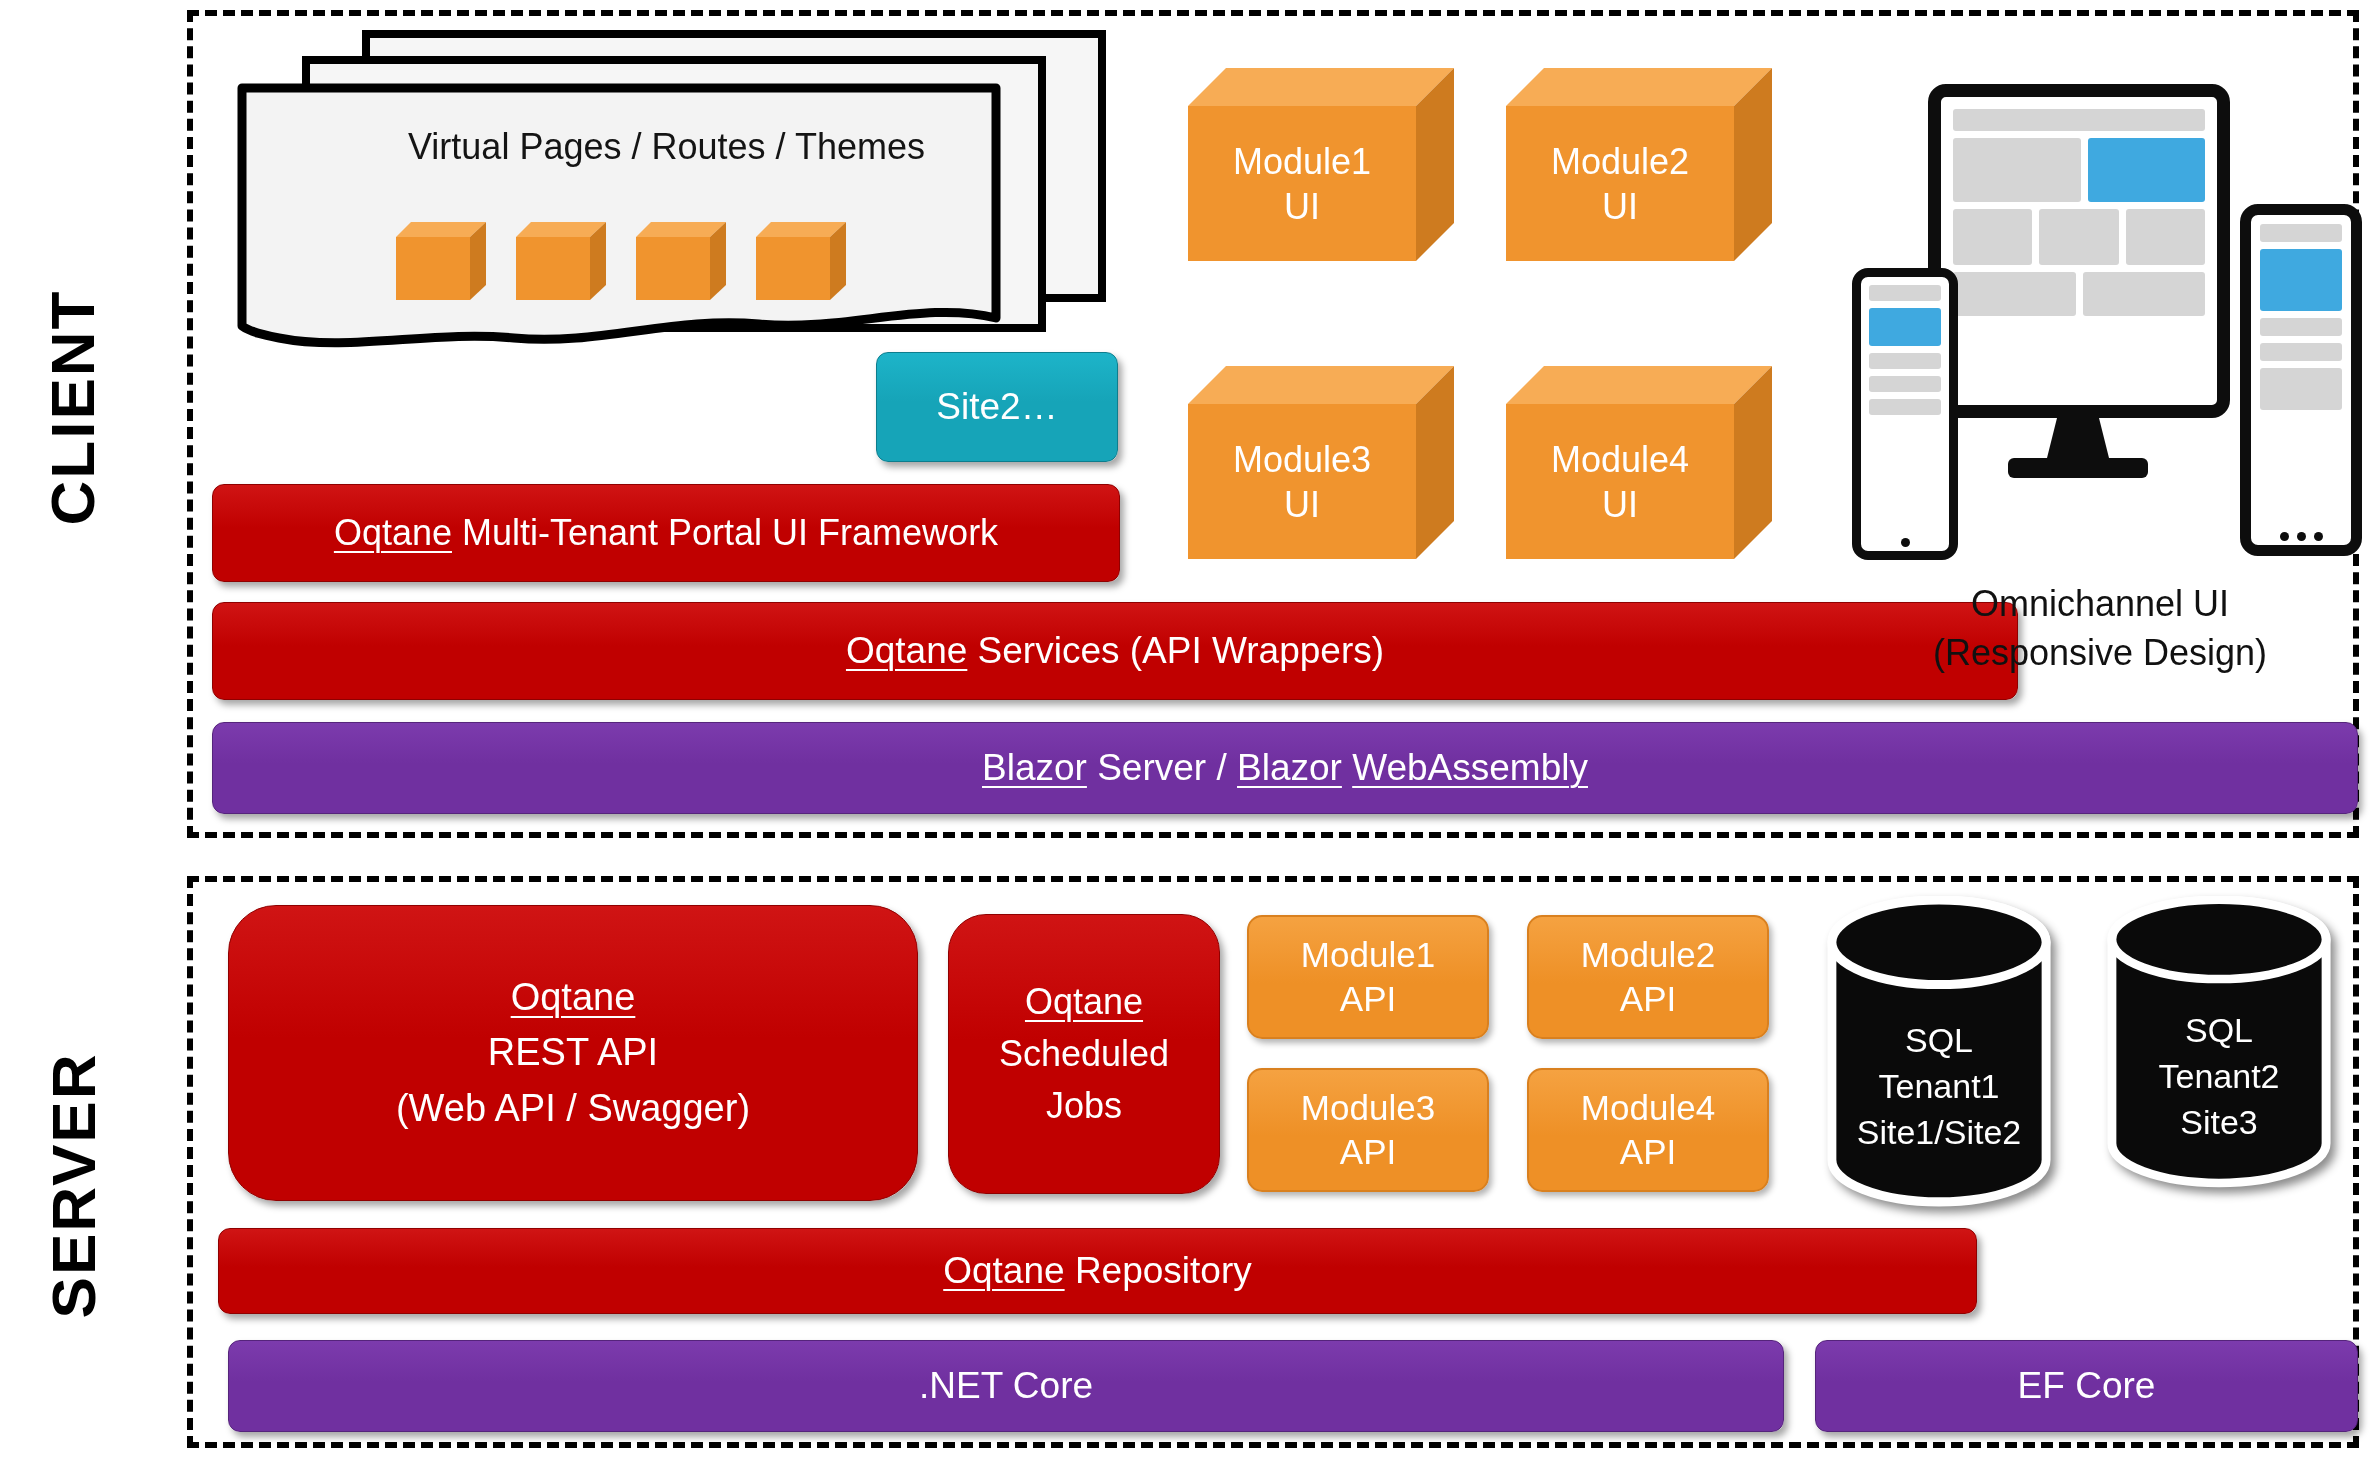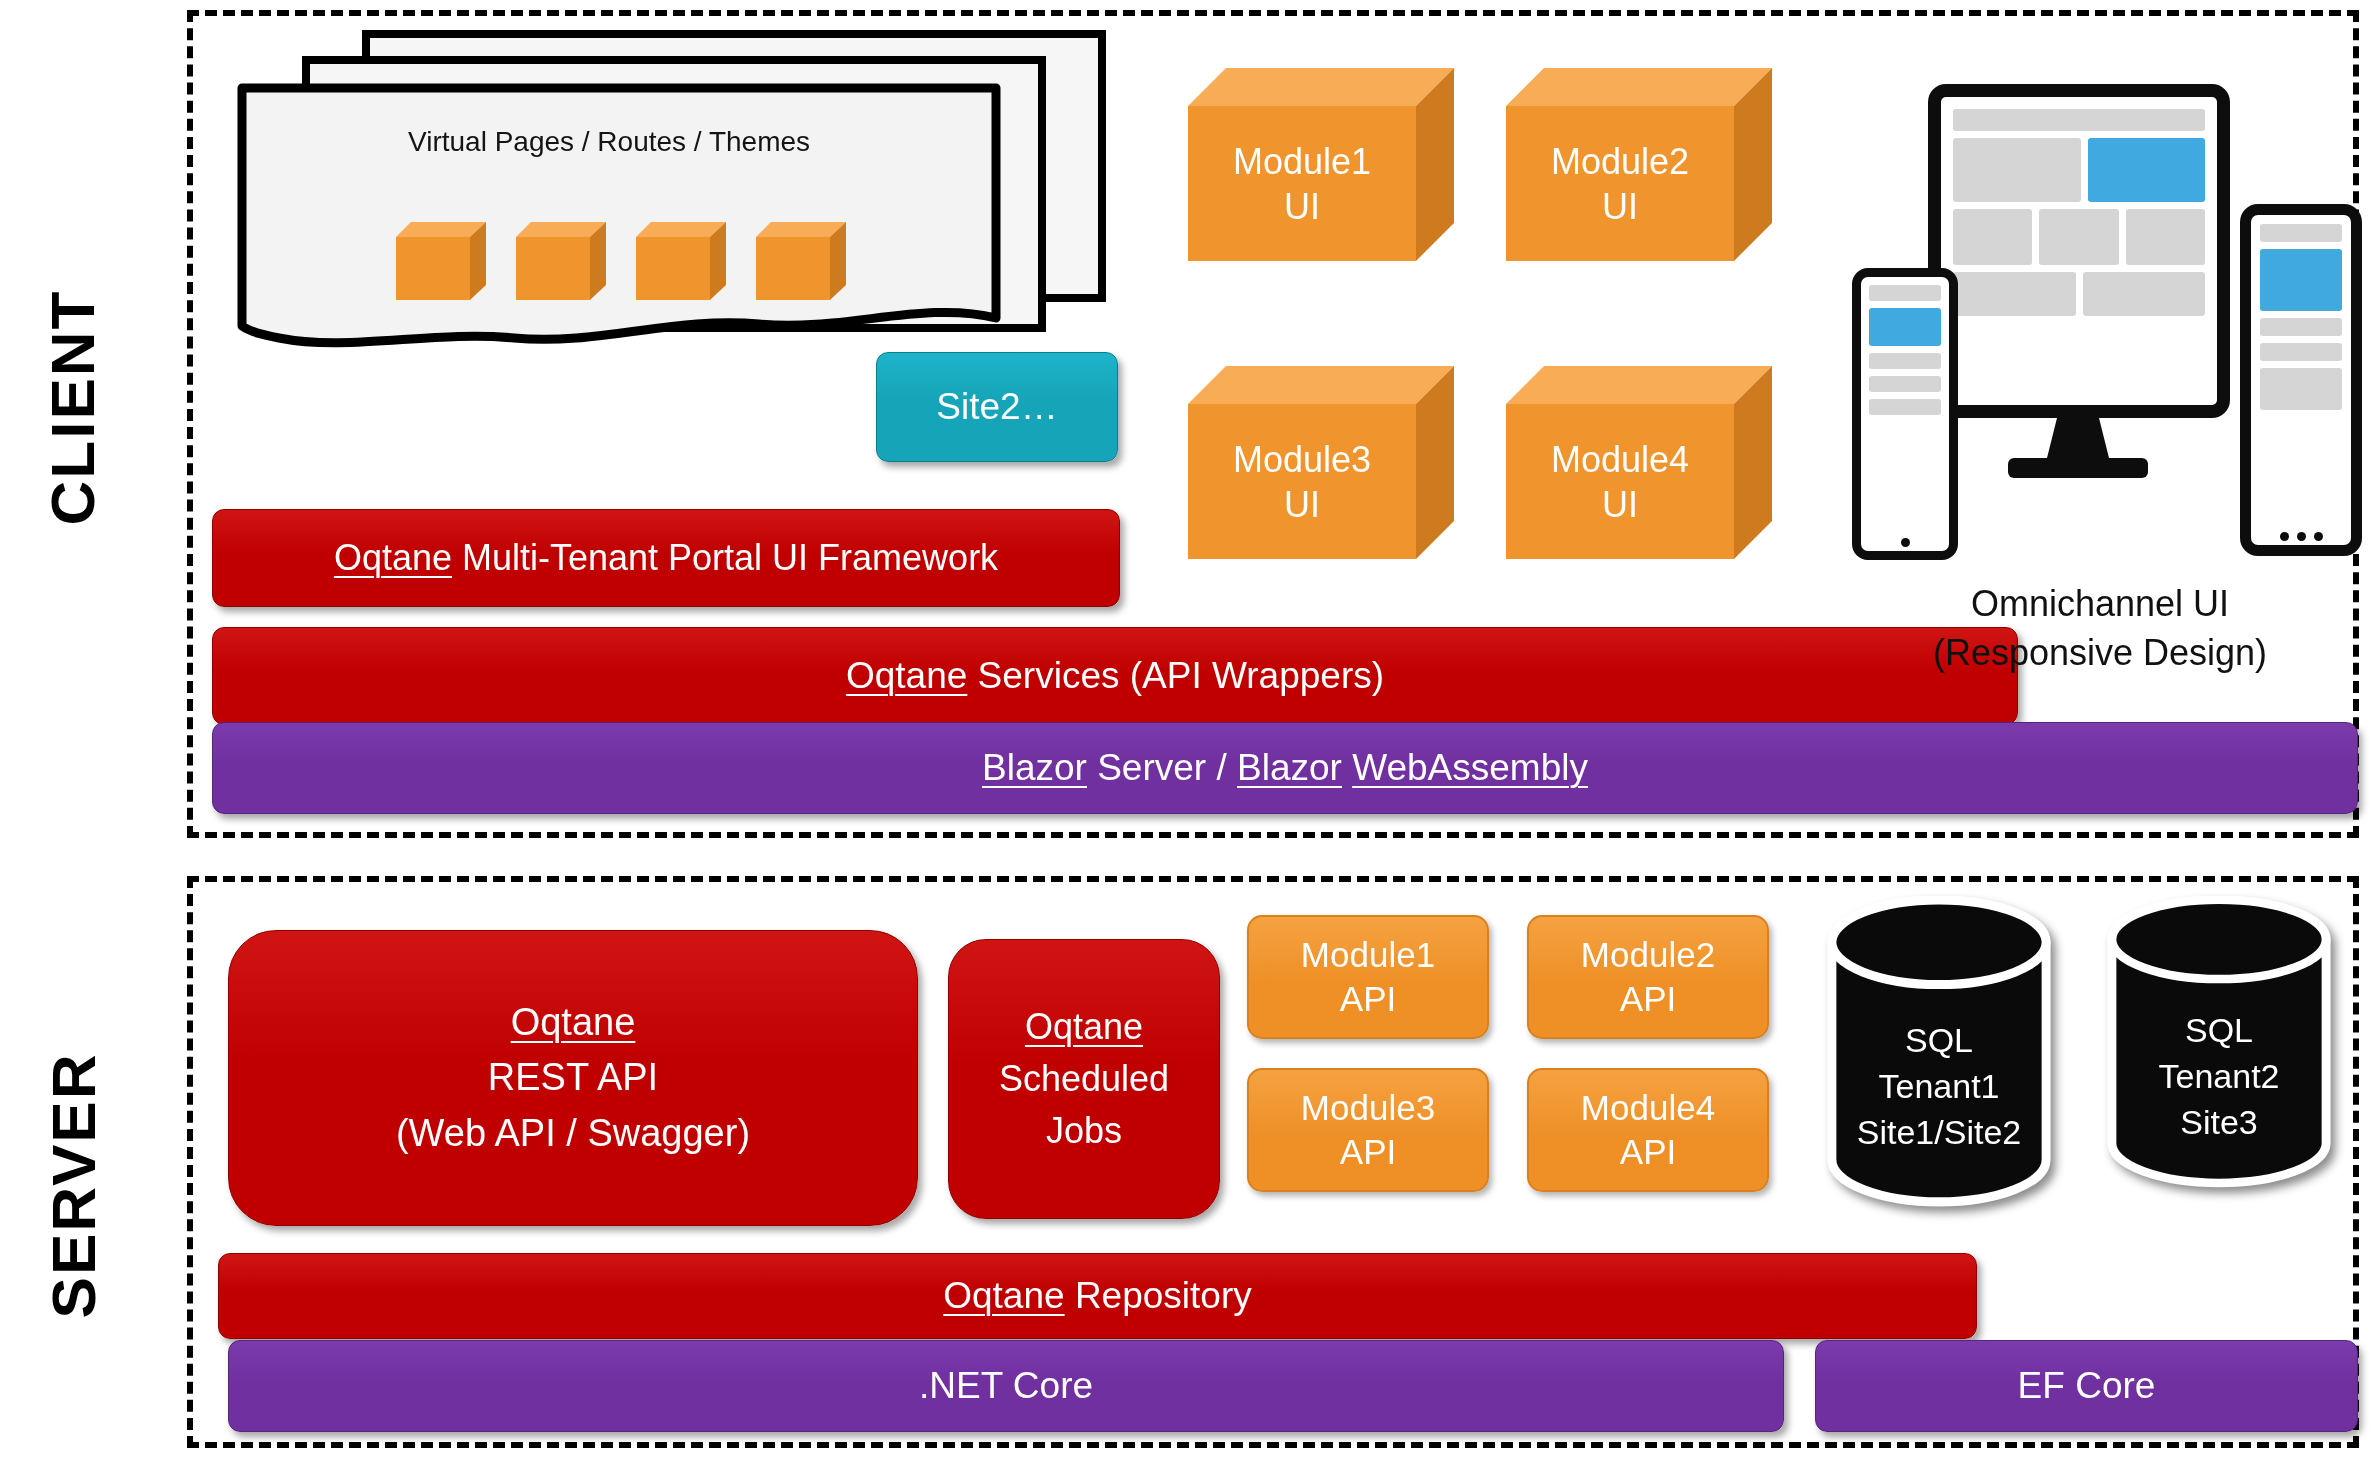--- a/index.html
+++ b/index.html
@@ -9,30 +9,30 @@
 
   .dashed-box { position:absolute; border:6px dashed #000; background:transparent; }
 
   .side-label { position:absolute; font-size:62px; font-weight:700; color:#000; letter-spacing:2px;
                 transform:rotate(-90deg); text-align:center; }
 
   
   .bar { position:absolute; display:flex; align-items:center; justify-content:center;
          color:#fff; border-radius:12px; font-size:37px;
          box-shadow:4px 5px 7px rgba(0,0,0,.35); text-align:center; }
-  .red    { background:linear-gradient(180deg,#d01414 0%, #c00000 45%); border:1px solid #8f0000;margin-top:25px; }
+  .red    { background:linear-gradient(180deg,#d01414 0%, #c00000 45%); border:1px solid #8f0000; }
   .purple { background:linear-gradient(180deg,#7c3bad 0%, #7030a0 45%); border:1px solid #55247b; }
   .teal   { background:linear-gradient(180deg,#1db4c9 0%, #16a4b8 45%); border:1px solid #0d7d8d; }
 
   .u { text-decoration:underline; text-underline-offset:6px; text-decoration-thickness:2px; }
 
   
   .sheet { position:absolute; background:#f6f6f6; border:8px solid #000; }
   .front-sheet-svg { position:absolute; }
-  .page-title { position:absolute; font-size:28px; color:#141414; white-space:nowrap; }
+  .page-title { position:absolute; font-size:36px; color:#141414; white-space:nowrap; }
 
   
   .logo { position:absolute; width:124px; height:124px; }
   .logo-circle { position:absolute; inset:0; border-radius:50%; background:#ee8930; }
   .logo-ring { position:absolute; inset:7px; border:4px dashed rgba(255,255,255,.95); border-radius:50%; }
   .logo-banner { position:absolute; left:-10px; right:-10px; top:43px; height:40px; background:#1c1c1c;
                  color:#fff; font-weight:700; font-size:27px; letter-spacing:3px;
                  display:flex; align-items:center; justify-content:center;
                  clip-path:polygon(0 0,100% 0,95% 50%,100% 100%,0 100%,5% 50%); }
 

